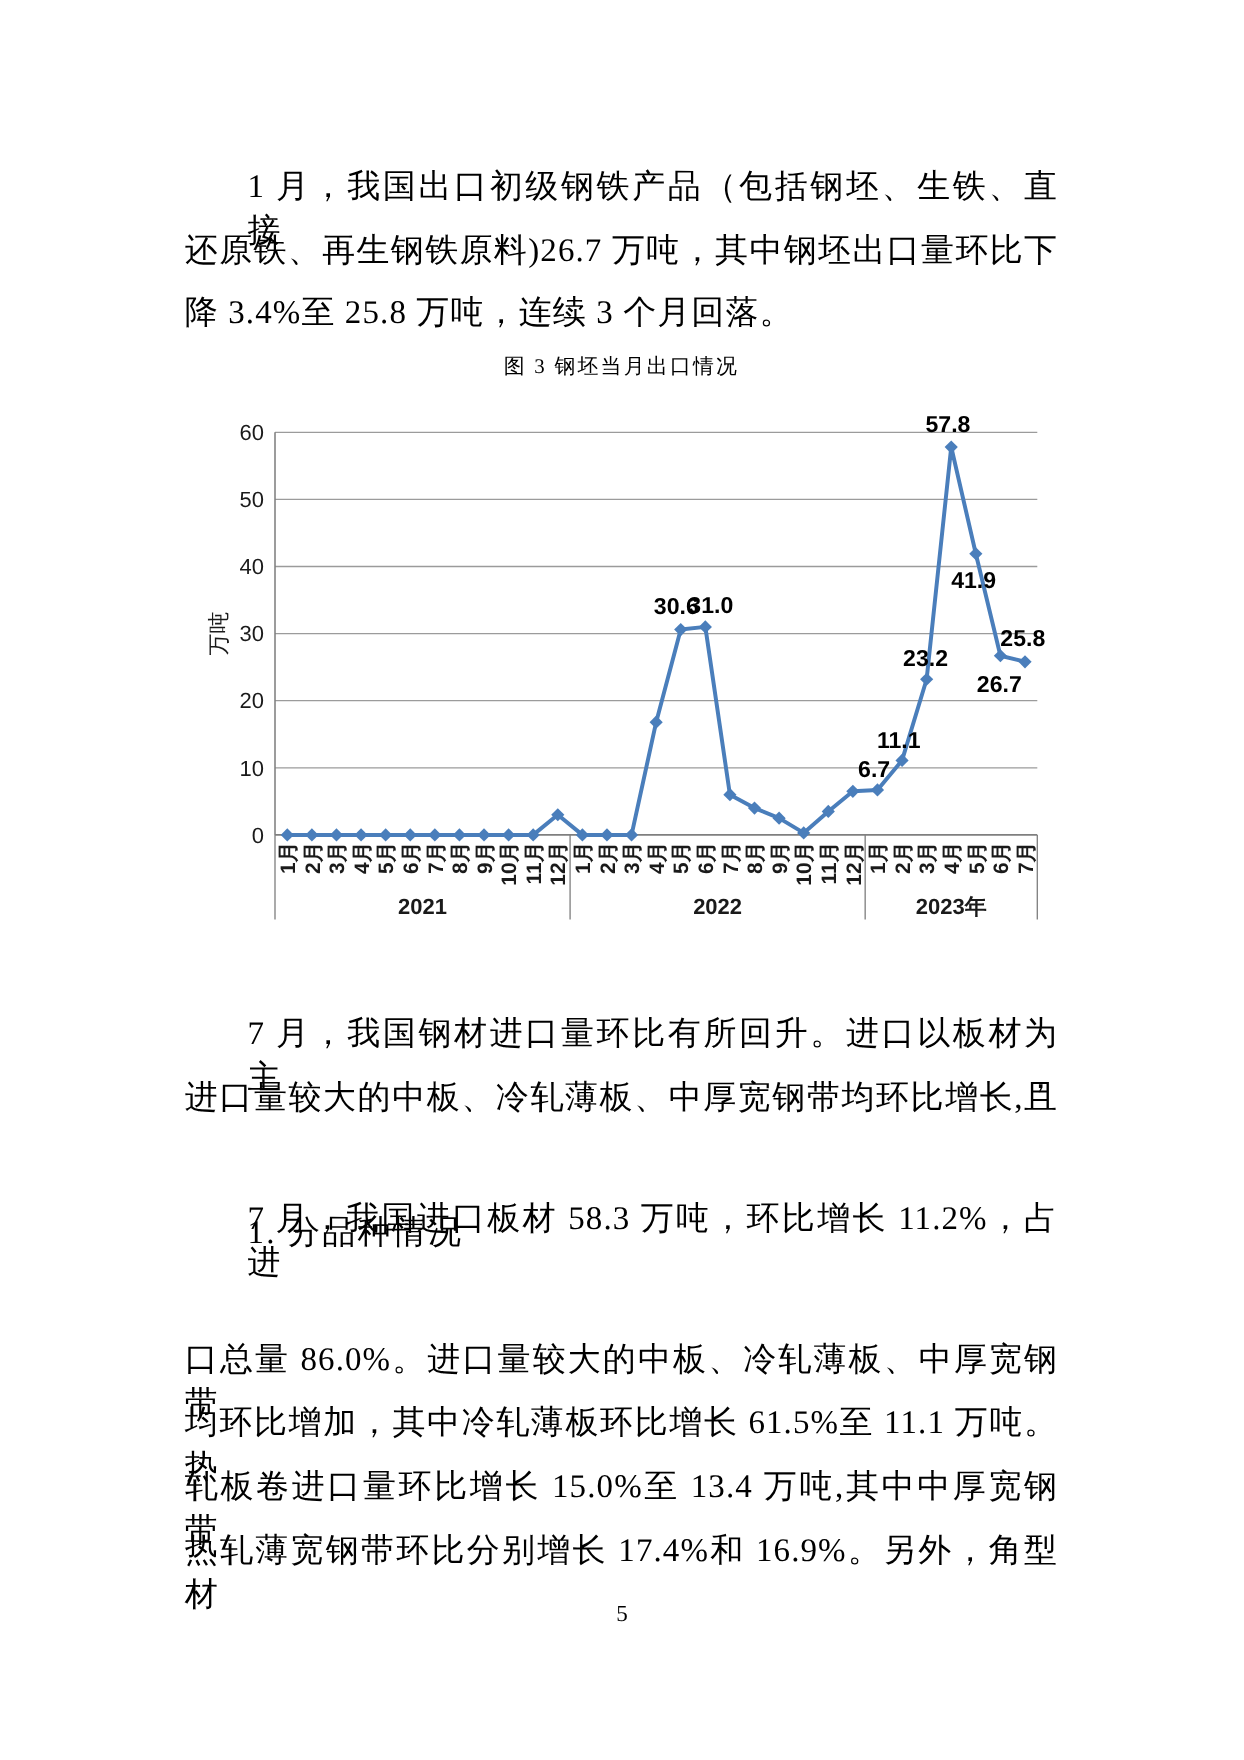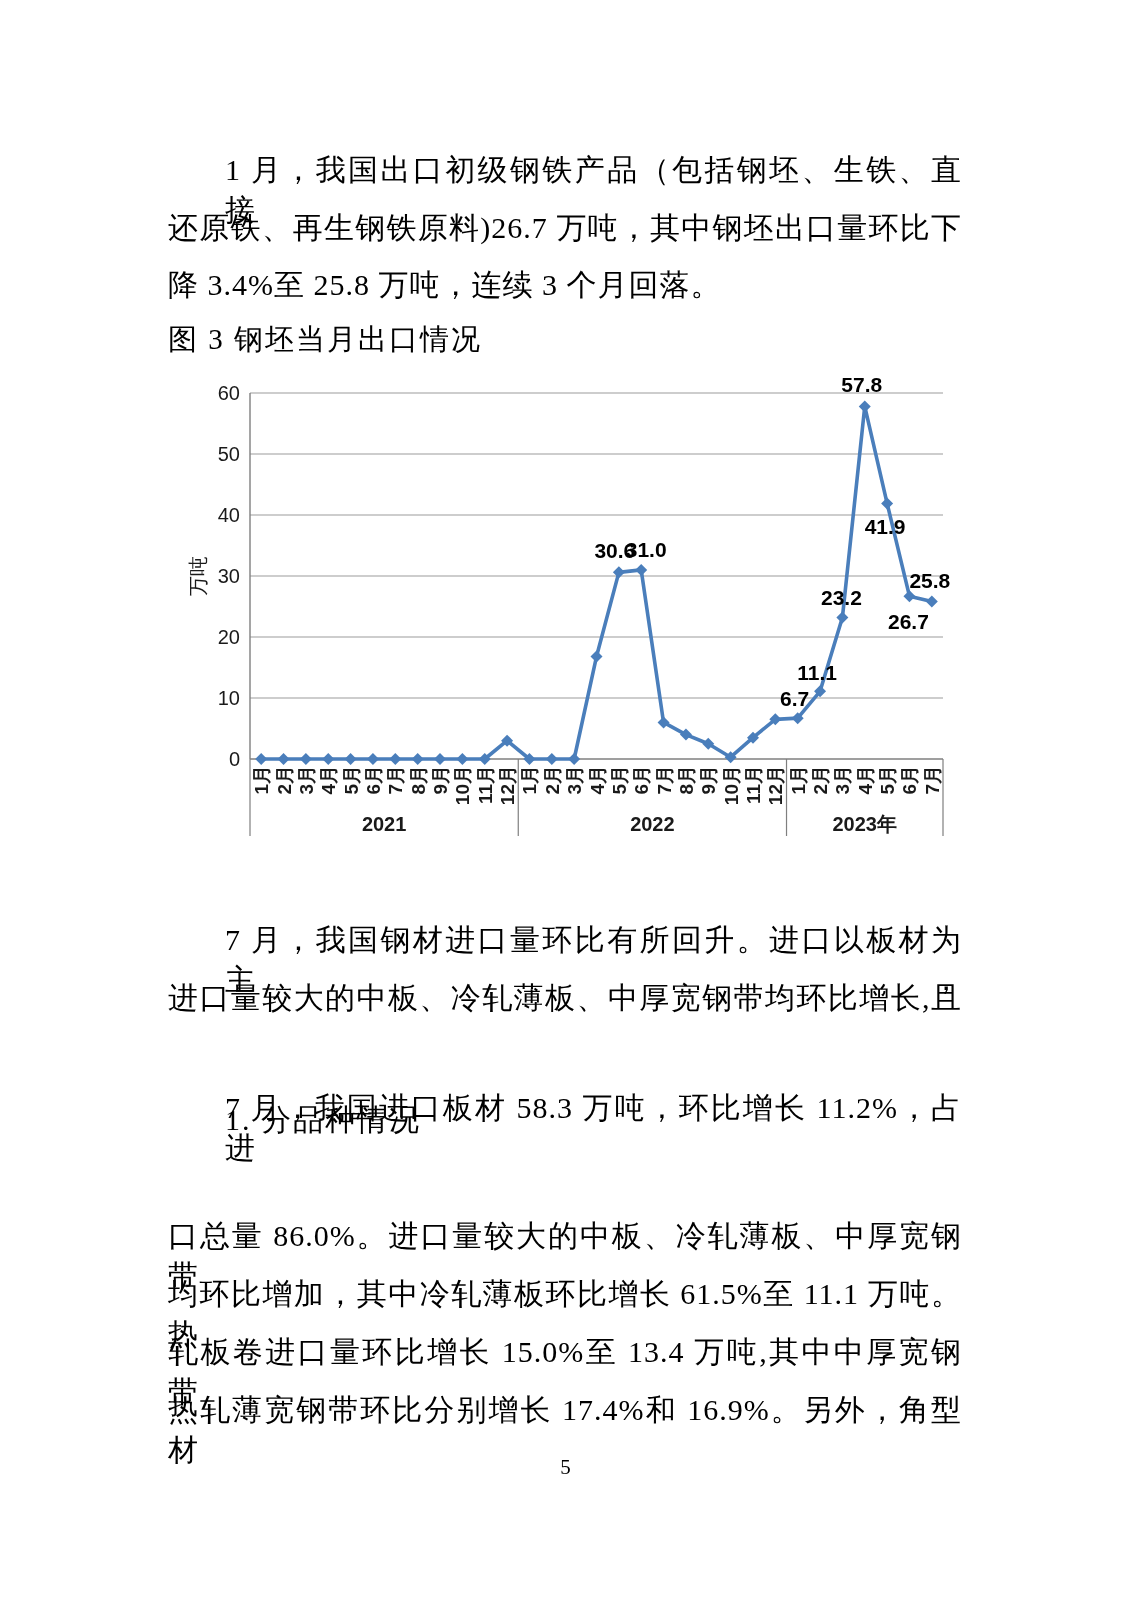--- a/index.html
+++ b/index.html
@@ -17,21 +17,21 @@
     font-size: 30px; line-height: 40px;
     white-space: normal;
     text-align: justify; text-align-last: justify;
     letter-spacing: 1px;
   }
   .bodyline.left { text-align: right; text-align-last: left; }
   .bodyline.indent { padding-left: 57px; width: 737px; }
 
   .fig-caption {
     position: absolute; left: 168px; width: 794px;
-    font-size: 29px; letter-spacing: 2px;
+    font-size: 19px; text-align: center; letter-spacing: 2px;
   }
   .h2 {
     position: absolute; left: 225px;
     font-family: "Liberation Sans", "DejaVu Sans", sans-serif;
     font-weight: bold; font-size: 33px; letter-spacing: 2px;
   }
   .h3 {
     position: absolute; left: 225px;
     font-weight: normal; font-size: 30px; letter-spacing: 2px;
   }

